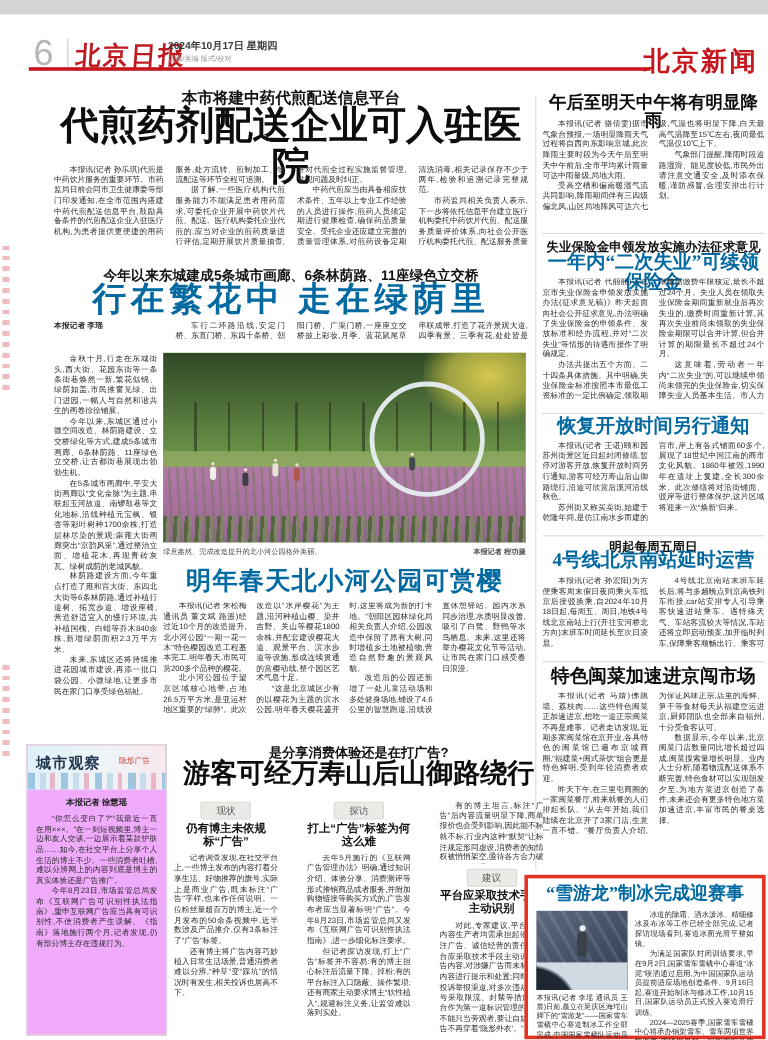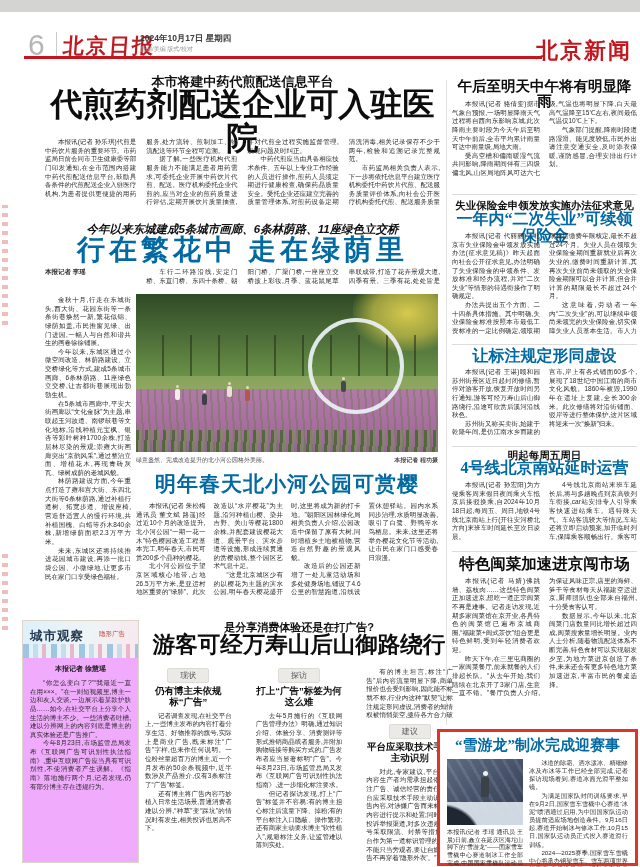--- a/index.html
+++ b/index.html
@@ -108,21 +108,21 @@
 
   <div class="abs kicker" style="left:45px; top:73px; width:395px; font-size:13px;">本市将建中药代煎配送信息平台</div>
   <div class="abs hl-sans" style="left:45px; top:88px; width:395px; font-size:32px;">代煎药剂配送企业可入驻医院</div>
   <div class="abs body-text cols-4" style="left:45px; top:138px; width:395px; height:74px;">
       <p>本报讯(记者 孙乐琪)代煎是中药饮片服务的重要环节。市药监局日前会同市卫生健康委等部门印发通知,在全市范围内搭建中药代煎配送信息平台,鼓励具备条件的代煎配送企业入驻医疗机构,为患者提供更便捷的用药服务,处方流转、煎制加工、物流配送等环节全程可追溯。</p>
       <p>据了解,一些医疗机构代煎服务能力不能满足患者用药需求,可委托企业开展中药饮片代煎、配送。医疗机构委托企业代煎的,应当对企业的煎药质量进行评估,定期开展饮片质量抽查,并对代煎全过程实施监督管理,发现问题及时纠正。</p>
       <p>中药代煎应当由具备相应技术条件、五年以上专业工作经验的人员进行操作,煎药人员须定期进行健康检查,确保药品质量安全。受托企业还应建立完善的质量管理体系,对煎药设备定期清洗消毒,相关记录保存不少于两年,检验和追溯记录完整规范。</p>
       <p>市药监局相关负责人表示,下一步将依托信息平台建立医疗机构委托中药饮片代煎、配送服务质量评价体系,向社会公开医疗机构委托代煎、配送服务质量评估情况,接受社会公众的监督反馈,推动中药代煎配送服务规范化、标准化,实现全流程阳光运行。</p>
     </div>
 
-  <div class="abs kicker" style="left:45px; top:222px; width:395px; font-size:11.5px;font-style:italic;">今年以来东城建成5条城市画廊、6条林荫路、11座绿色立交桥</div>
+  <div class="abs kicker" style="left:45px; top:222px; width:395px; font-size:11.5px;">今年以来东城建成5条城市画廊、6条林荫路、11座绿色立交桥</div>
   <div class="abs hl-serif" style="left:45px; top:235px; width:395px; font-size:28px; letter-spacing:4px;">行在繁花中 走在绿荫里</div>
   <div class="abs body-text cols-4 byline-first" style="left:45px; top:268px; width:395px; height:24px;">
       <p>本报记者 李瑶</p>
       <p>车行二环路沿线,安定门桥、东直门桥、东四十条桥、朝阳门桥、广渠门桥,一座座立交桥披上彩妆,月季、蓝花鼠尾草串联成带,打造了花卉景观大道,四季有景、三季有花,处处皆是怡人绿意,惹得行人纷纷驻足,秋日彩叶与繁花相映成趣,让二环路成了名副其实的“项链”。</p>
     </div>
   <div class="abs body-text" style="left:45px; top:296px; width:86px; height:318px;">
       <p>金秋十月,行走在东城街头,西大街、花园东街等一条条街巷焕然一新,繁花似锦、绿荫如盖,市民推窗见绿、出门进园,一幅人与自然和谐共生的画卷徐徐铺展。</p>
       <p>今年以来,东城区通过小微空间改造、林荫路建设、立交桥绿化等方式,建成5条城市画廊、6条林荫路、11座绿色立交桥,让古都街巷展现出勃勃生机。</p>
       <p>在5条城市画廊中,平安大街画廊以“文化金脉”为主题,串联起玉河故道、南锣鼓巷等文化地标,沿线种植元宝枫、银杏等彩叶树种1700余株,打造层林尽染的景观;崇雍大街画廊突出“京韵风采”,通过整治立面、增植花木,再现青砖灰瓦、绿树成荫的老城风貌。</p>
       <p>林荫路建设方面,今年重点打造了雍和宫大街、东四北大街等6条林荫路,通过补植行道树、拓宽步道、增设座椅,营造舒适宜人的慢行环境,共补植国槐、白蜡等乔木840余株,新增绿荫面积2.3万平方米。</p>
@@ -178,21 +178,21 @@
 
   <div class="abs kicker" style="left:452px; top:199px; width:185px; font-size:10.5px;">失业保险金申领发放实施办法征求意见</div>
   <div class="abs hl-serif" style="left:452px; top:211px; width:185px; font-size:16px;">一年内“二次失业”可续领保险金</div>
   <div class="abs body-text cols-2" style="left:452px; top:232px; width:185px; height:108px;">
       <p>本报讯(记者 代丽丽)《北京市失业保险金申领发放实施办法(征求意见稿)》昨天起面向社会公开征求意见,办法明确了失业保险金的申领条件、发放标准和经办流程,并对“二次失业”等情形的待遇衔接作了明确规定。</p>
       <p>办法共提出五个方面、二十四条具体措施。其中明确,失业保险金标准按照本市最低工资标准的一定比例确定,领取期限根据缴费年限核定,最长不超过24个月。失业人员在领取失业保险金期间重新就业后再次失业的,缴费时间重新计算,其再次失业前尚未领取的失业保险金期限可以合并计算,但合并计算的期限最长不超过24个月。</p>
       <p>这意味着,劳动者一年内“二次失业”的,可以继续申领尚未领完的失业保险金,切实保障失业人员基本生活。市人力资源和社会保障局表示,欢迎社会各界提出意见建议。</p>
     </div>
   <div class="abs thin-hr" style="left:452px; top:344px; width:185px;"></div>
 
-  <div class="abs hl-serif" style="left:452px; top:348px; width:185px; font-size:16px;">让标注规定形同虚设</div>
+  <div class="abs hl-serif" style="left:452px; top:348px; width:185px; font-size:16px;">恢复开放时间另行通知</div>
   <div class="abs body-text cols-2" style="left:452px; top:368px; width:185px; height:76px;">
       <p>本报讯(记者 王谌)颐和园苏州街景区近日起封闭修缮,暂停对游客开放,恢复开放时间另行通知,游客可经万寿山后山御路绕行,沿途可欣赏后溪河沿线秋色。</p>
       <p>苏州街又称买卖街,始建于乾隆年间,是仿江南水乡而建的宫市,岸上有各式铺面60多个,展现了18世纪中国江南的商市文化风貌。1860年被毁,1990年在遗址上复建,全长300余米。此次修缮将对沿街铺面、驳岸等进行整体保护,这片区域将迎来一次“焕新”归来。</p>
     </div>
   <div class="abs thin-hr" style="left:452px; top:446px; width:185px;"></div>
 
   <div class="abs kicker" style="left:452px; top:449px; width:185px; font-size:10.5px;">明起每周五周日</div>
   <div class="abs hl-serif" style="left:452px; top:460px; width:185px; font-size:16px;">4号线北京南站延时运营</div>
   <div class="abs body-text cols-2" style="left:452px; top:481px; width:185px; height:66px;">
       <p>本报讯(记者 孙宏阳)为方便乘客周末假日夜间乘火车抵京后接驳换乘,自2024年10月18日起,每周五、周日,地铁4号线北京南站上行(开往安河桥北方向)末班车时间延长至次日凌晨。</p>

